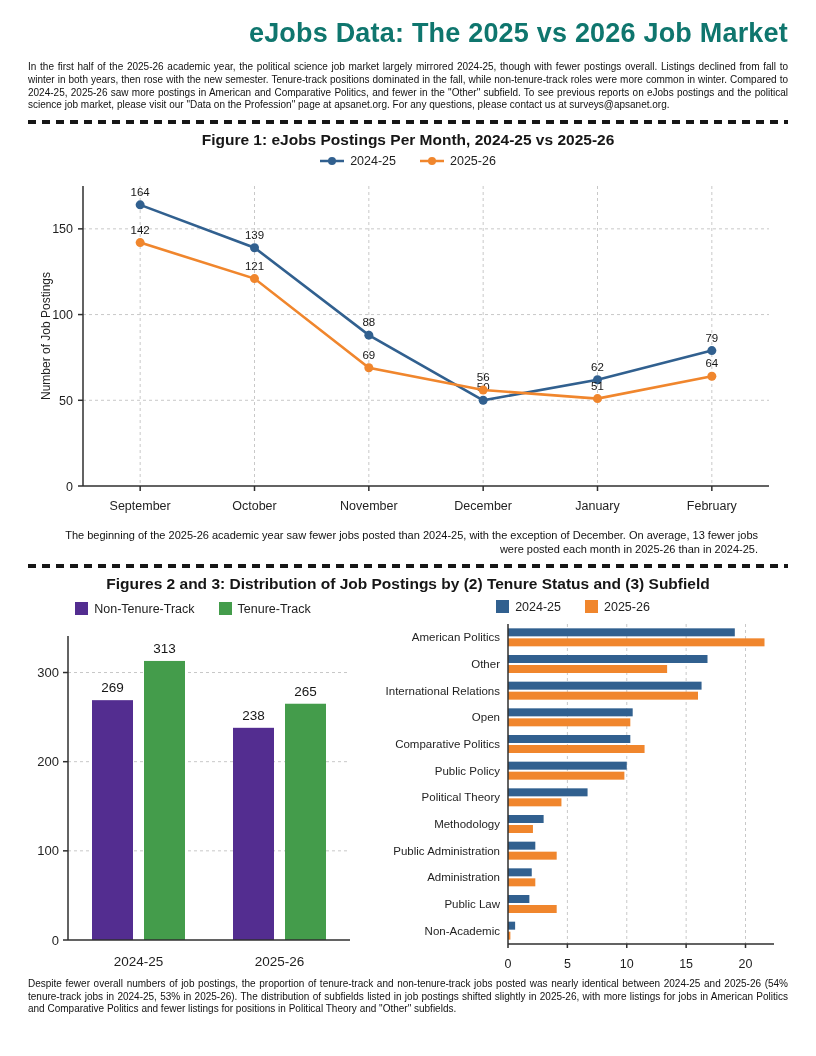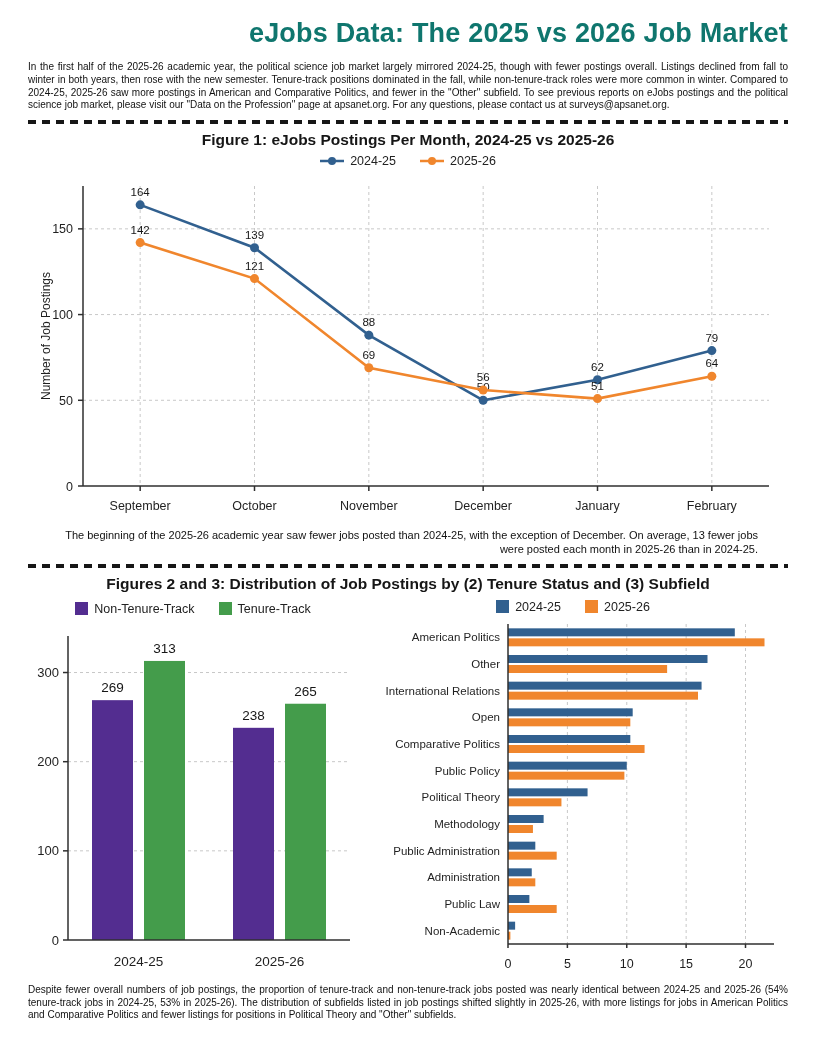--- a/index.html
+++ b/index.html
@@ -25,21 +25,21 @@
   .legend { display:flex; justify-content:center; align-items:center; gap:24px; font-size:12.5px; color:#222; margin:2px 0 2px 0; }
   .legend-item { display:flex; align-items:center; gap:6px; }
   .sw { width:13px; height:13px; display:inline-block; }
   .lm { width:24px; height:10px; display:inline-block; }
   .chart-center { display:flex; justify-content:center; }
   .caption { font-size:11px; line-height:1.3; text-align:right; color:#111; max-width:700px; margin:6px auto 4px auto; }
   .charts-row { display:flex; align-items:flex-end; margin-top:4px; }
   .col-left { width:330px; }
   .col-right { width:430px; }
   svg { font-family:"Liberation Sans", sans-serif; display:block; }
-  .closing { margin-top:6px; }
+  .closing { }
 </style>
 </head>
 <body>
 
 <div class="page">
 
   <h1 class="page-title">eJobs Data: The 2025 vs 2026 Job Market</h1>
 
   <p class="body-text">In the first half of the 2025-26 academic year, the political science job market largely mirrored 2024-25, though with fewer postings overall. Listings declined from fall to winter in both years, then rose with the new semester. Tenure-track positions dominated in the fall, while non-tenure-track roles were more common in winter. Compared to 2024-25, 2025-26 saw more postings in American and Comparative Politics, and fewer in the "Other" subfield. To see previous reports on eJobs postings and the political science job market, please visit our "Data on the Profession" page at apsanet.org. For any questions, please contact us at surveys@apsanet.org.</p>
 

